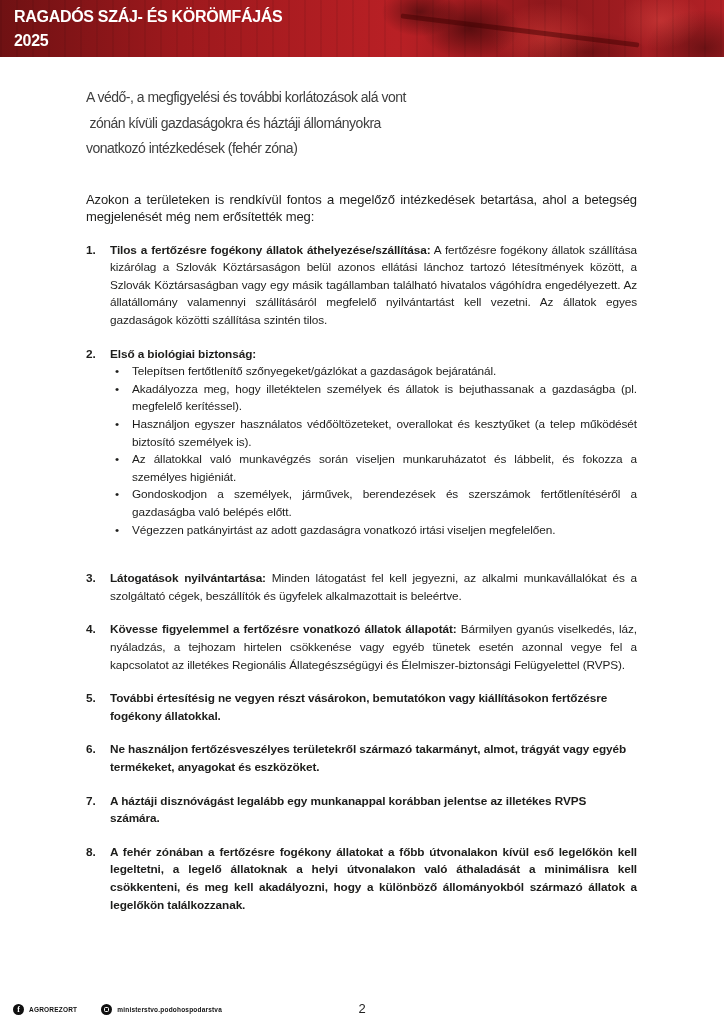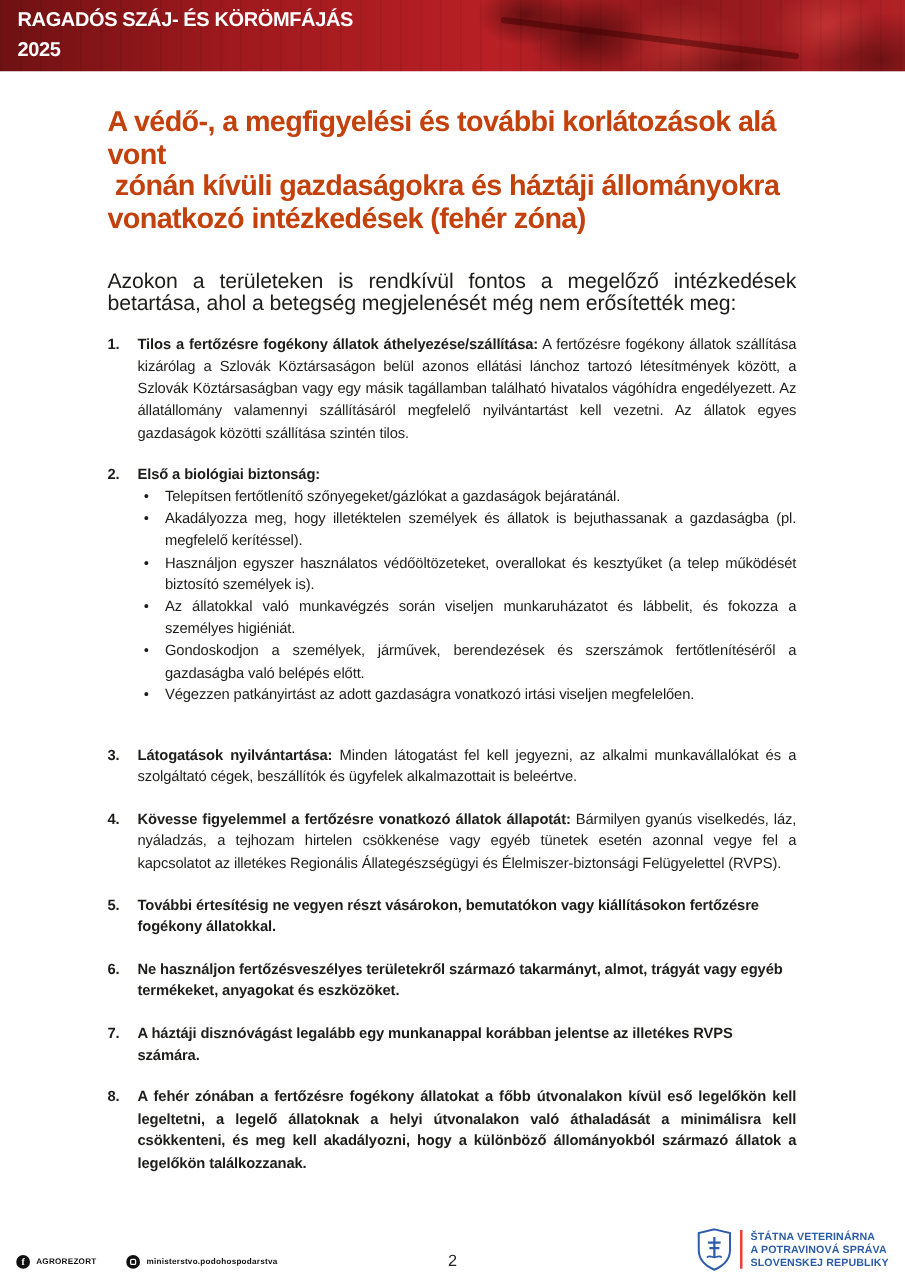--- a/index.html
+++ b/index.html
@@ -40,26 +40,26 @@
   }
   .banner-title {
     position: absolute; left: 14px; top: 5px;
     color: #ffffff; font-weight: bold;
     font-size: 16px; line-height: 24px; letter-spacing: -0.3px;
     z-index: 2;
   }
   
   .content { margin: 28px 87px 0 86px; }
   .doc-title {
-    font-size: 23px; line-height: 25.5px; font-weight: bold;
-    letter-spacing: -0.5px; white-space: pre-wrap; color: #c2410c;
+    font-size: 14px; line-height: 25.5px; font-weight: normal;
+    letter-spacing: -0.5px; white-space: pre-wrap; color: #404040;
   }
   .intro {
     margin-top: 29px;
-    font-size: 17px; line-height: 17.6px;
+    font-size: 13px; line-height: 17.6px;
     text-align: justify; letter-spacing: -0.1px;
   }
   .items { margin-top: 0; }
   .item { display: flex; margin-top: 16px; font-size: 11.8px; line-height: 17.6px; letter-spacing: -0.1px; }
   .item .num { flex: none; width: 24px; font-weight: bold; }
   .item .body { flex: 1; }
   .item.justify .body { text-align: justify; }
   .item.gap-before { margin-top: 31px; }
   .lead { font-weight: bold; }
   .all-bold .body { font-weight: bold; }
@@ -187,26 +187,13 @@
     <div class="social-item">
       <span class="icon-circle">
           <span class="ig-inner"></span>
         </span>
       <span class="social-label">ministerstvo.podohospodarstva</span>
     </div>
   </div>
 
   <div class="page-num">2</div>
 
-  <div class="logo">
-    <svg width="29" height="35" viewBox="0 0 29 35">
-      <path d="M14.5 1.5 L27 4.5 V18 C27 26.5 21 31 14.5 33.8 C8 31 2 26.5 2 18 V4.5 Z" fill="none" stroke="#2d5da8" stroke-width="1.6"></path>
-      <path d="M14.5 7.5 V24 M9.5 12 H19.5 M10.5 16.5 H18.5" fill="none" stroke="#2d5da8" stroke-width="1.8"></path>
-      <path d="M8.5 24 C10.5 22 12.5 23.5 14.5 24 C16.5 23.5 18.5 22 20.5 24" fill="none" stroke="#2d5da8" stroke-width="1.4"></path>
-    </svg>
-    <div class="logo-divider"></div>
-    <div class="logo-text" style="color:#2d5da8;">
-      <div>ŠTÁTNA VETERINÁRNA</div>
-      <div>A POTRAVINOVÁ SPRÁVA</div>
-      <div>SLOVENSKEJ REPUBLIKY</div>
-    </div>
-  </div>
 </footer>
 
 </body></html>

